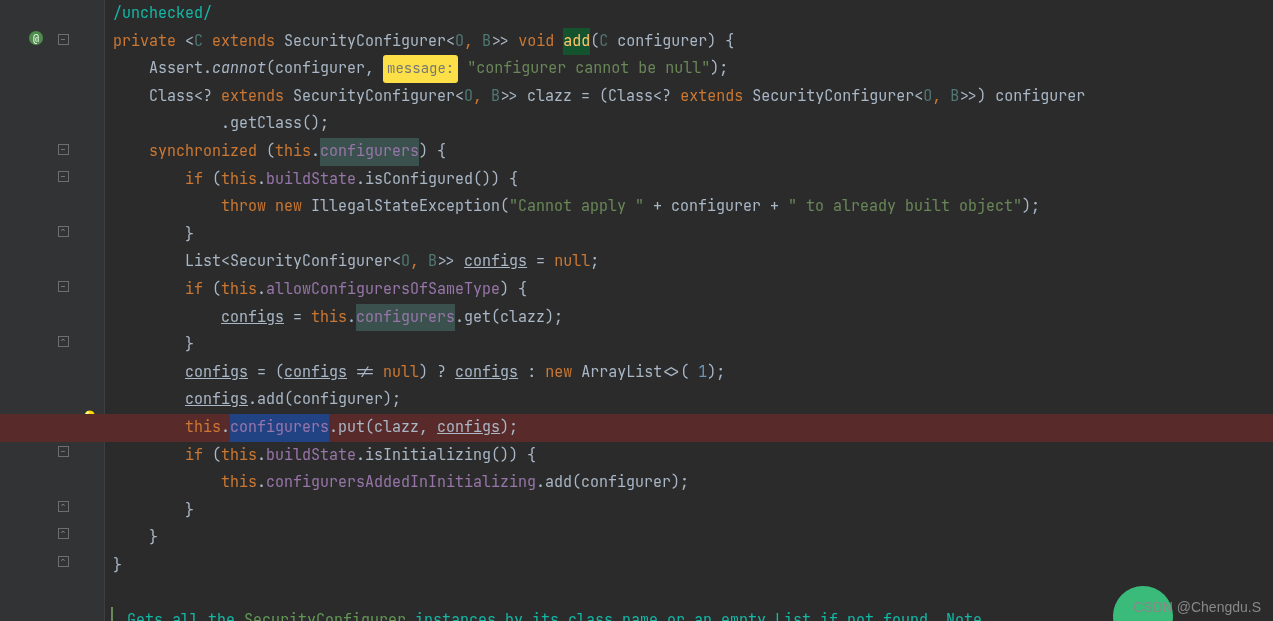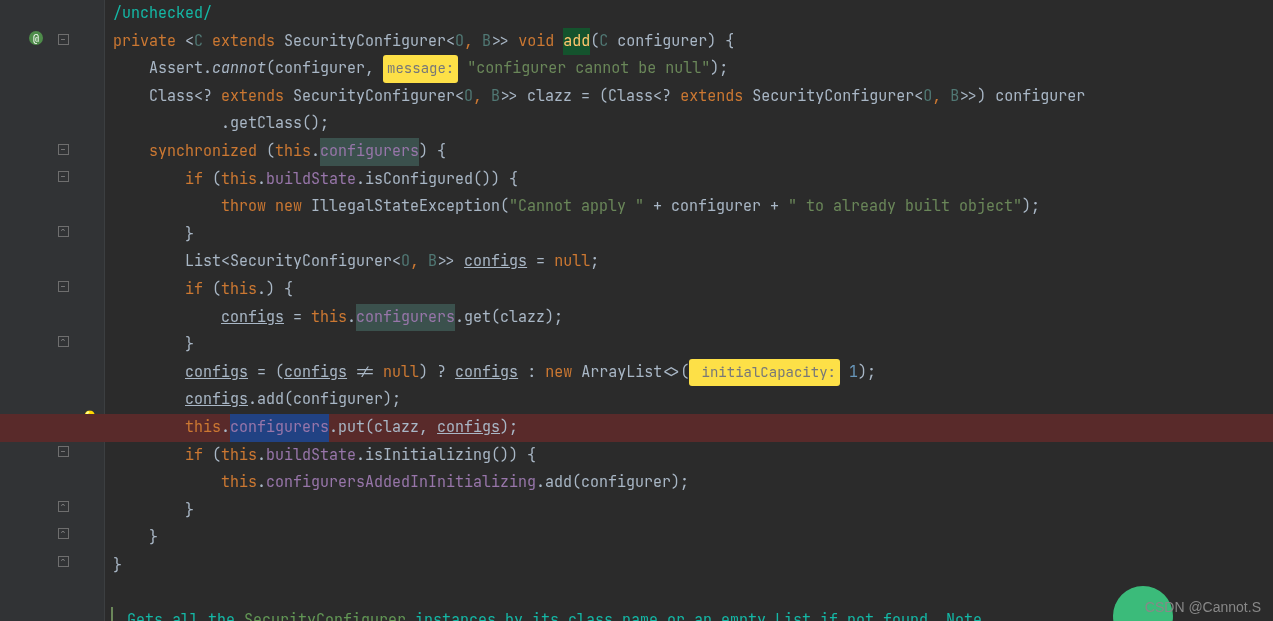--- a/index.html
+++ b/index.html
@@ -131,40 +131,40 @@
 <pre class="line"><span>    </span><span class="k-keyword">synchronized </span><span>(</span><span class="k-keyword">this</span><span>.</span><span class="k-field sel-soft">configurers</span><span>) {</span></pre>
 
 <pre class="line"><span>        </span><span class="k-keyword">if </span><span>(</span><span class="k-keyword">this</span><span>.</span><span class="k-field">buildState</span><span>.isConfigured()) {</span></pre>
 
 <pre class="line"><span>            </span><span class="k-keyword">throw </span><span class="k-keyword">new </span><span>IllegalStateException(</span><span class="k-string">"Cannot apply "</span><span> + configurer + </span><span class="k-string">" to already built object"</span><span>);</span></pre>
 
 <pre class="line"><span>        }</span></pre>
 
 <pre class="line"><span>        </span><span>List&lt;SecurityConfigurer&lt;</span><span class="k-generic">O</span><span class="k-keyword">, </span><span class="k-generic">B</span><span>&gt;&gt; </span><span class="u">configs</span><span> = </span><span class="k-keyword">null</span><span>;</span></pre>
 
-<pre class="line"><span>        </span><span class="k-keyword">if </span><span>(</span><span class="k-keyword">this</span><span>.</span><span>) {</span></pre>
+<pre class="line"><span>        </span><span class="k-keyword">if </span><span>(</span><span class="k-keyword">this</span><span>.</span><span class="k-field">allowConfigurersOfSameType</span><span>) {</span></pre>
 
 <pre class="line"><span>            </span><span class="u">configs</span><span> = </span><span class="k-keyword">this</span><span>.</span><span class="k-field sel-soft">configurers</span><span>.get(clazz);</span></pre>
 
 <pre class="line"><span>        }</span></pre>
 
-<pre class="line"><span>        </span><span class="u">configs</span><span> = (</span><span class="u">configs</span><span> != </span><span class="k-keyword">null</span><span>) ? </span><span class="u">configs</span><span> : </span><span class="k-keyword">new </span><span>ArrayList&lt;&gt;(</span><span class="k-hint"> initialCapacity:</span><span class="k-num"> 1</span><span>);</span></pre>
+<pre class="line"><span>        </span><span class="u">configs</span><span> = (</span><span class="u">configs</span><span> != </span><span class="k-keyword">null</span><span>) ? </span><span class="u">configs</span><span> : </span><span class="k-keyword">new </span><span>ArrayList&lt;&gt;(</span><span class="k-num"> 1</span><span>);</span></pre>
 
 <pre class="line"><span>        </span><span class="u">configs</span><span>.add(configurer);</span></pre>
 
 <pre class="line highlight"><span>        </span><span class="k-keyword">this</span><span>.</span><span class="k-field sel-cursor">configurers</span><span>.put(clazz, </span><span class="u">configs</span><span>);</span></pre>
 
 <pre class="line"><span>        </span><span class="k-keyword">if </span><span>(</span><span class="k-keyword">this</span><span>.</span><span class="k-field">buildState</span><span>.isInitializing()) {</span></pre>
 
 <pre class="line"><span>            </span><span class="k-keyword">this</span><span>.</span><span class="k-field">configurersAddedInInitializing</span><span>.add(configurer);</span></pre>
 
 <pre class="line"><span>        }</span></pre>
 <pre class="line"><span>    }</span></pre>
 <pre class="line"><span>}</span></pre>
 <pre class="line"></pre>
 
 <pre class="line" style="border-left:2px solid #6a8759;padding-left:14px;margin-left:-2px">  <span class="k-comment">Gets all the </span><span class="k-comment u" style="color:#629755">SecurityConfigurer</span><span class="k-comment"> instances by its class name or an empty List if not found. Note</span>
 </pre>
 
 </div>
 
 <div class="avatar"></div>
-<div class="watermark">CSDN @Cannot.S</div>
+<div class="watermark">CSDN @Chengdu.S</div>
 
 </body></html>

